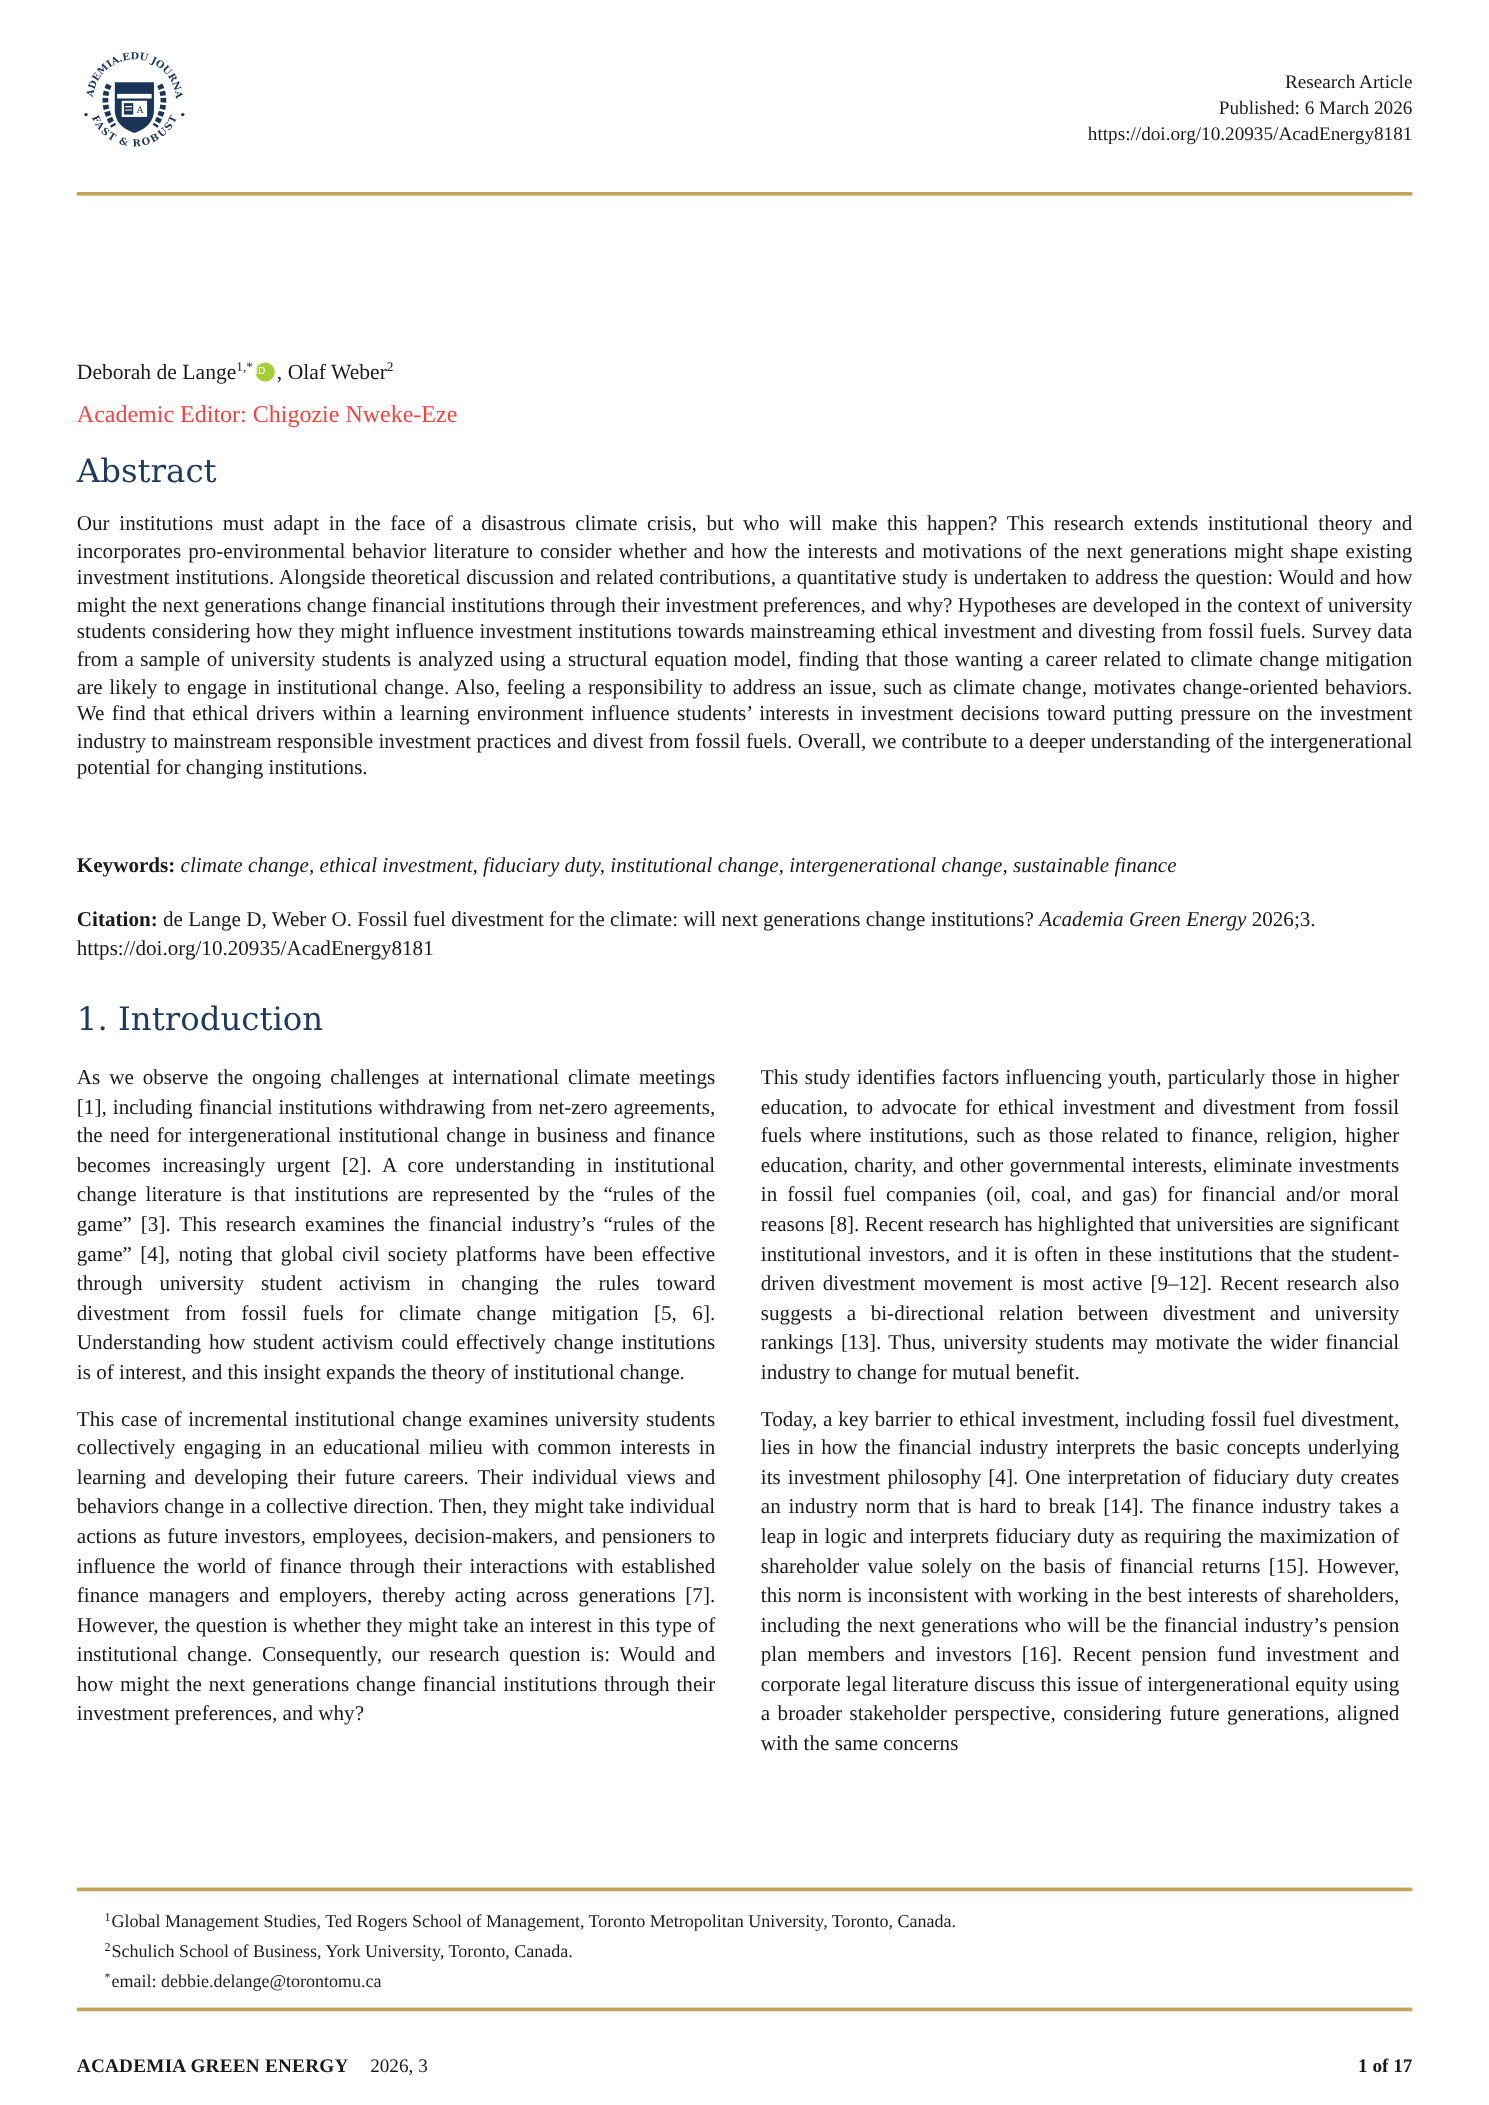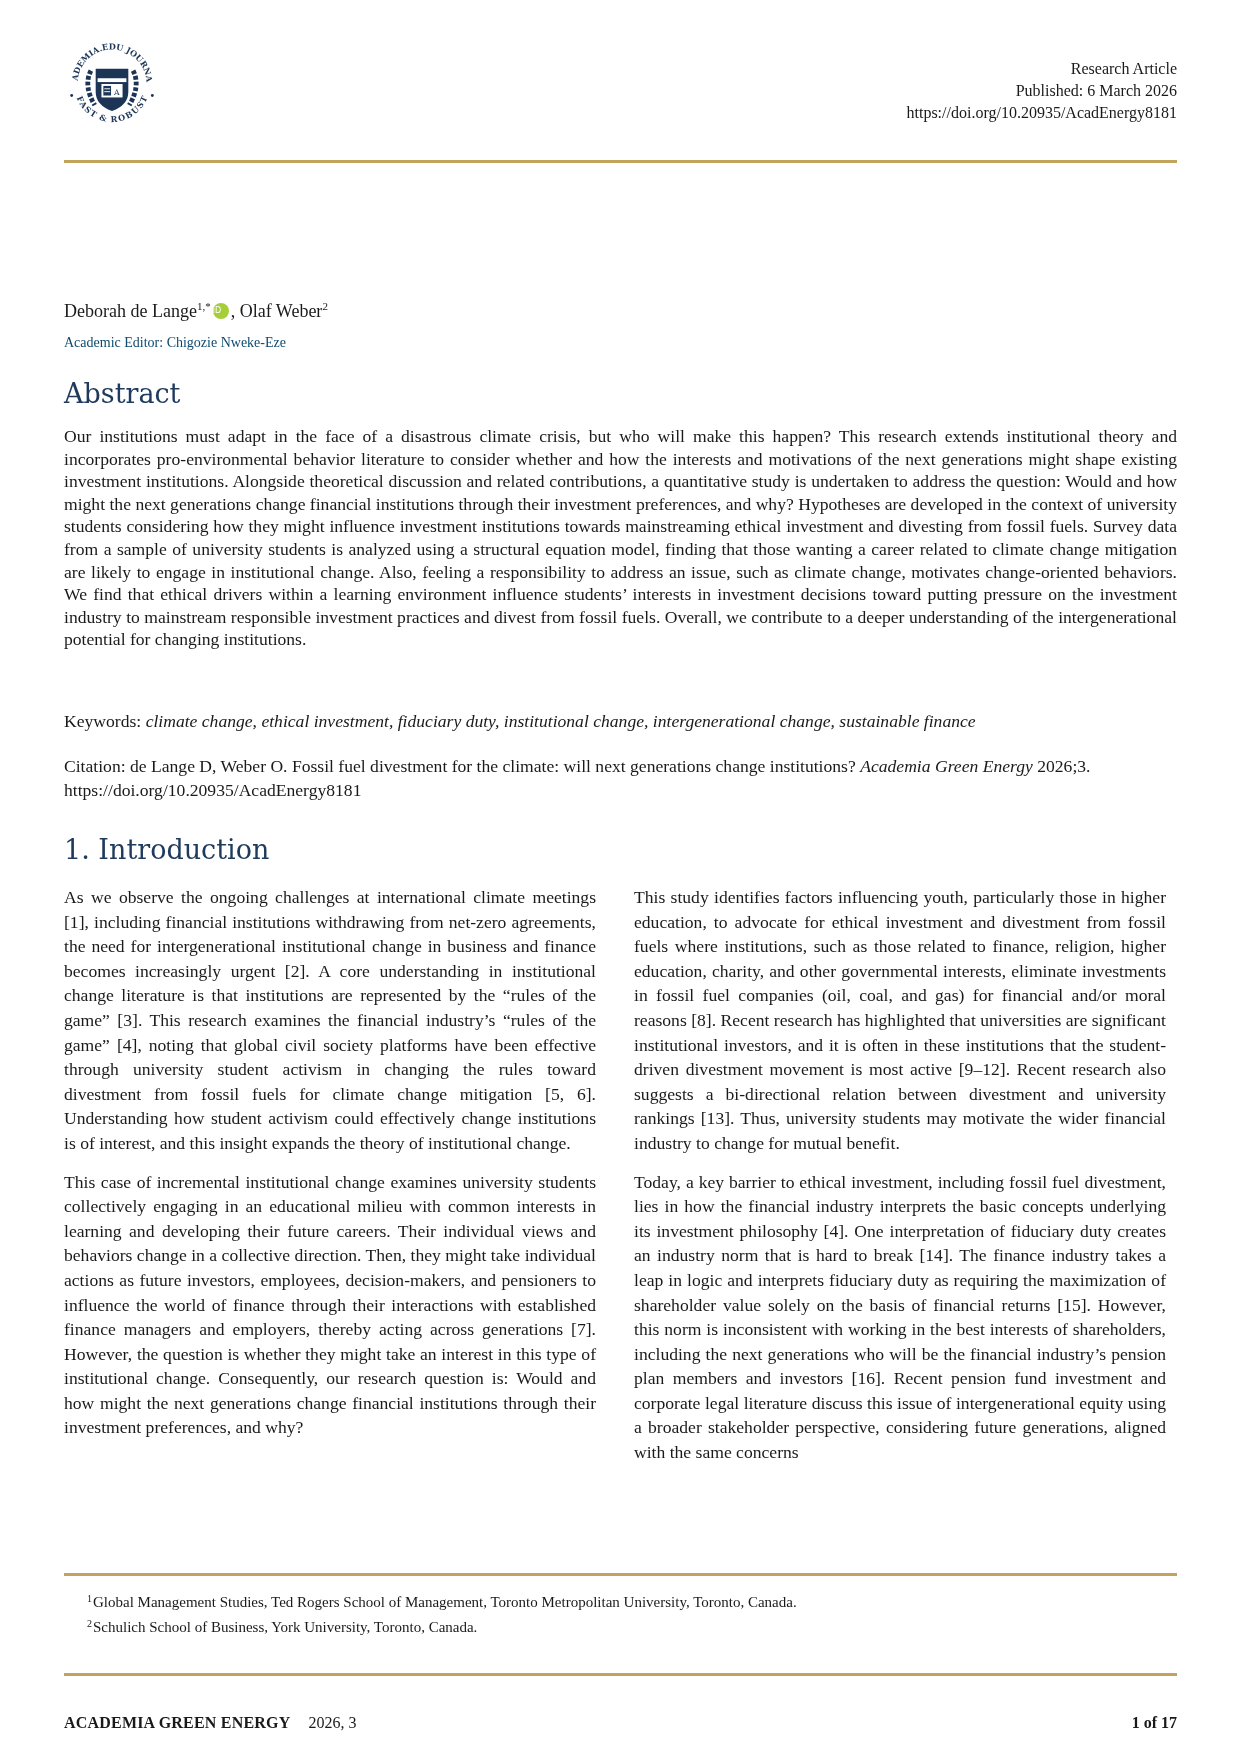--- a/index.html
+++ b/index.html
@@ -37,42 +37,42 @@
     font-family: "Liberation Serif", serif; font-size: 18px; color: #1a1a1a;
   }
   .authors sup { font-size: 11px; vertical-align: 7px; }
   .orcid {
     display: inline-block; width: 16px; height: 16px; border-radius: 50%;
     background: #a6ce39; color: #fff; font-family: "DejaVu Sans", sans-serif;
     font-size: 8px; line-height: 16px; text-align: left; vertical-align: 4px; margin: 0 2px;
   }
   .editor {
     position: absolute; left: 64px; top: 335px;
-    font-family: "Liberation Serif", serif; font-size: 14px; color: #0c4a6e;
+    font-family: "Liberation Serif", serif; font-size: 20px; color: #ef4444;
   }
 
   
   .section-heading {
     position: absolute; left: 64px;
     font-family: "DejaVu Serif", serif; font-size: 27px; color: #1e3a5c; font-weight: normal;
   }
 
   
   .abstract-text {
     position: absolute; left: 64px; top: 425px; width: 1113px;
     font-family: "Liberation Serif", serif; font-size: 17.6px; line-height: 22.6px;
     text-align: justify; color: #1a1a1a;
   }
   .keywords, .citation {
     position: absolute; left: 64px; width: 1113px;
     font-family: "Liberation Serif", serif; font-size: 17.6px; line-height: 24px; color: #1a1a1a;
   }
   .keywords { top: 709px; }
   .citation { top: 754px; }
-  .label-bold { font-weight: normal; }
+  .label-bold { font-weight: bold; }
   .ital { font-style: italic; }
 
   
   .col {
     position: absolute; top: 885px; width: 532px;
     font-family: "Liberation Serif", serif; font-size: 17.6px; line-height: 24.6px;
     text-align: justify; color: #1a1a1a; hyphens: auto;
   }
   .col-left { left: 64px; }
   .col-right { left: 634px; }
@@ -168,20 +168,21 @@
   <div class="col col-right">
     <p>This study identifies factors influencing youth, particularly those in higher education, to advocate for ethical investment and divestment from fossil fuels where institutions, such as those related to finance, religion, higher education, charity, and other governmental interests, eliminate investments in fossil fuel companies (oil, coal, and gas) for financial and/or moral reasons [8]. Recent research has highlighted that universities are significant institutional investors, and it is often in these institutions that the student-driven divestment movement is most active [9–12]. Recent research also suggests a bi-directional relation between divestment and university rankings [13]. Thus, university students may motivate the wider financial industry to change for mutual benefit.</p>
     <p>Today, a key barrier to ethical investment, including fossil fuel divestment, lies in how the financial industry interprets the basic concepts underlying its investment philosophy [4]. One interpretation of fiduciary duty creates an industry norm that is hard to break [14]. The finance industry takes a leap in logic and interprets fiduciary duty as requiring the maximization of shareholder value solely on the basis of financial returns [15]. However, this norm is inconsistent with working in the best interests of shareholders, including the next generations who will be the financial industry’s pension plan members and investors [16]. Recent pension fund investment and corporate legal literature discuss this issue of intergenerational equity using a broader stakeholder perspective, considering future generations, aligned with the same concerns</p>
   </div>
 
   <div class="rule" style="top:1573px;"></div>
 
   <div class="footnotes">
     <div><sup>1</sup><span>Global Management Studies, Ted Rogers School of Management, Toronto Metropolitan University, Toronto, Canada.</span></div>
     <div><sup>2</sup><span>Schulich School of Business, York University, Toronto, Canada.</span></div>
+    <div><sup>*</sup><span>email: debbie.delange@torontomu.ca</span></div>
   </div>
 
   <div class="rule" style="top:1673px;"></div>
 
   <div class="footer-left">
     <span class="brand">ACADEMIA GREEN ENERGY</span>
     <span>2026, 3</span>
   </div>
   <div class="footer-right">1 of 17</div>
 

